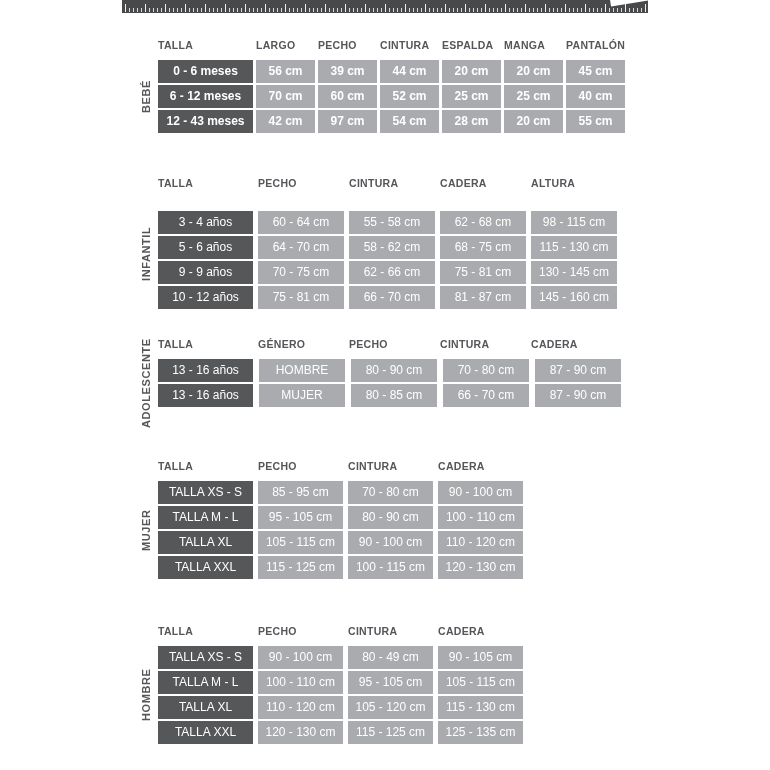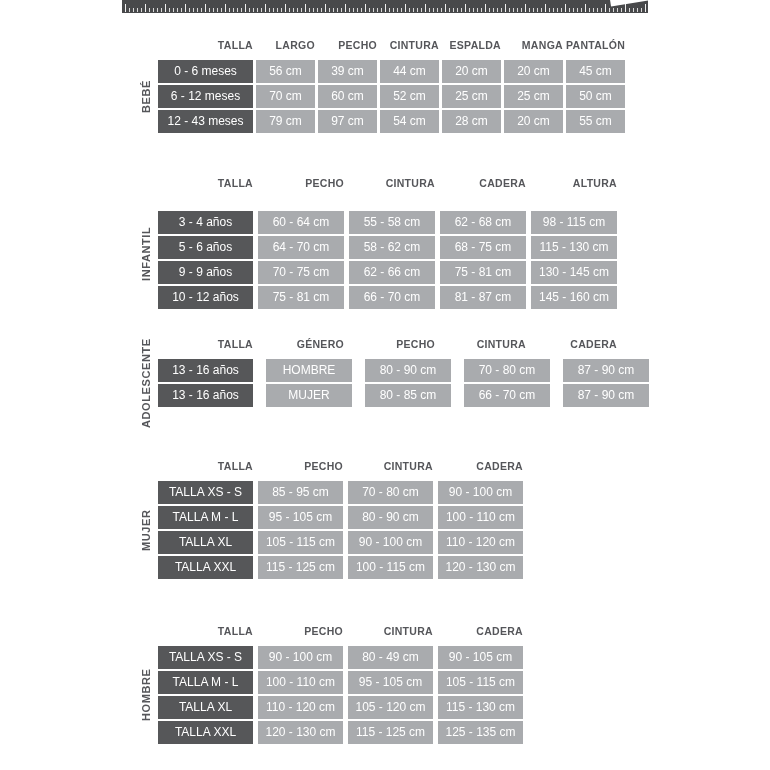--- a/index.html
+++ b/index.html
@@ -33,21 +33,21 @@
   .vlabel{
     position:absolute;left:-21px;top:24px;bottom:0;width:17px;
     display:flex;align-items:center;justify-content:center;
     writing-mode:vertical-rl;transform:rotate(180deg);
     font-size:11px;font-weight:bold;letter-spacing:.6px;
     color:#55565a;white-space:nowrap;
   }
   .grid{display:grid}
   .grid.head{margin-bottom:6px}
   .hcell{
-    height:18px;line-height:18px;text-align:right;
+    height:18px;line-height:18px;text-align:left;
     font-size:10.5px;font-weight:bold;letter-spacing:.3px;
     color:#55565a;white-space:nowrap;
   }
   .grid.body{row-gap:2px}
   .cell{
     height:23px;line-height:23px;text-align:center;
     font-size:12px;color:#ffffff;background:#a9abae;
     white-space:nowrap;
   }
   .cell.first{background:#565759}
@@ -72,37 +72,37 @@
       <div class="vlabel">BEBÉ</div>
       <div class="grid head" style="grid-template-columns: 95px repeat(6, 59px); column-gap: 3px;">
         <div class="hcell">TALLA</div>
         <div class="hcell">LARGO</div>
         <div class="hcell">PECHO</div>
         <div class="hcell">CINTURA</div>
         <div class="hcell">ESPALDA</div>
         <div class="hcell">MANGA</div>
         <div class="hcell">PANTALÓN</div>
       </div>
-      <div class="grid body" style="grid-template-columns: 95px repeat(6, 59px); column-gap: 3px;">
+      <div class="grid body" style="grid-template-columns: 95px repeat(6, 59px); column-gap: 3px; font-weight: bold;">
         <div class="cell first">0 - 6 meses</div>
         <div class="cell">56 cm</div>
         <div class="cell">39 cm</div>
         <div class="cell">44 cm</div>
         <div class="cell">20 cm</div>
         <div class="cell">20 cm</div>
         <div class="cell">45 cm</div>
         <div class="cell first">6 - 12 meses</div>
         <div class="cell">70 cm</div>
         <div class="cell">60 cm</div>
         <div class="cell">52 cm</div>
         <div class="cell">25 cm</div>
         <div class="cell">25 cm</div>
-        <div class="cell">50 cm</div>
+        <div class="cell">40 cm</div>
         <div class="cell first">12 - 43 meses</div>
-        <div class="cell">79 cm</div>
+        <div class="cell">42 cm</div>
         <div class="cell">97 cm</div>
         <div class="cell">54 cm</div>
         <div class="cell">28 cm</div>
         <div class="cell">20 cm</div>
         <div class="cell">55 cm</div>
       </div>
     </section>
     <section class="size-table" style="top: 174px;">
       <div class="vlabel">INFANTIL</div>
       <div class="grid head" style="grid-template-columns: 95px repeat(4, 86px); column-gap: 5px;">
@@ -137,21 +137,21 @@
     </section>
     <section class="size-table" style="top: 335px;">
       <div class="vlabel">ADOLESCENTE</div>
       <div class="grid head" style="grid-template-columns: 95px repeat(4, 86px); column-gap: 5px;">
         <div class="hcell">TALLA</div>
         <div class="hcell">GÉNERO</div>
         <div class="hcell">PECHO</div>
         <div class="hcell">CINTURA</div>
         <div class="hcell">CADERA</div>
       </div>
-      <div class="grid body" style="grid-template-columns: 95px repeat(4, 86px); column-gap: 13px;">
+      <div class="grid body" style="grid-template-columns: 95px repeat(4, 86px); column-gap: 6px;">
         <div class="cell first">13 - 16 años</div>
         <div class="cell">HOMBRE</div>
         <div class="cell">80 - 90 cm</div>
         <div class="cell">70 - 80 cm</div>
         <div class="cell">87 - 90 cm</div>
         <div class="cell first">13 - 16 años</div>
         <div class="cell">MUJER</div>
         <div class="cell">80 - 85 cm</div>
         <div class="cell">66 - 70 cm</div>
         <div class="cell">87 - 90 cm</div>

